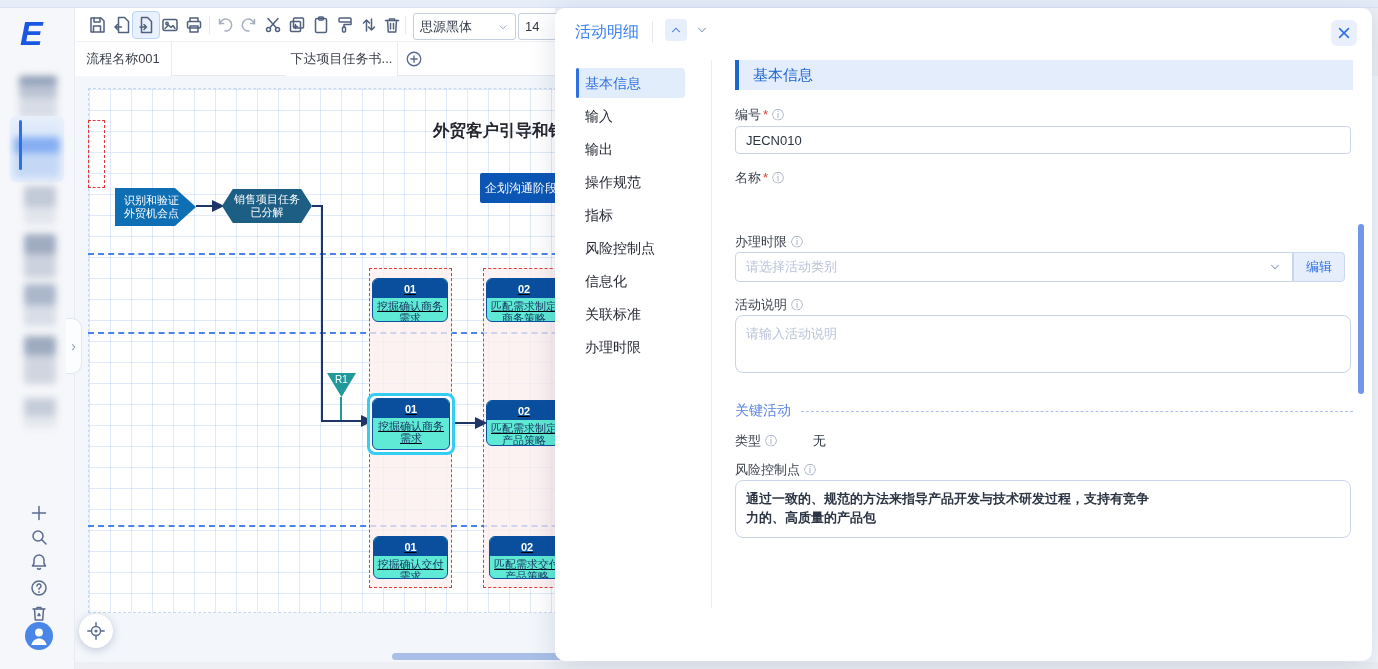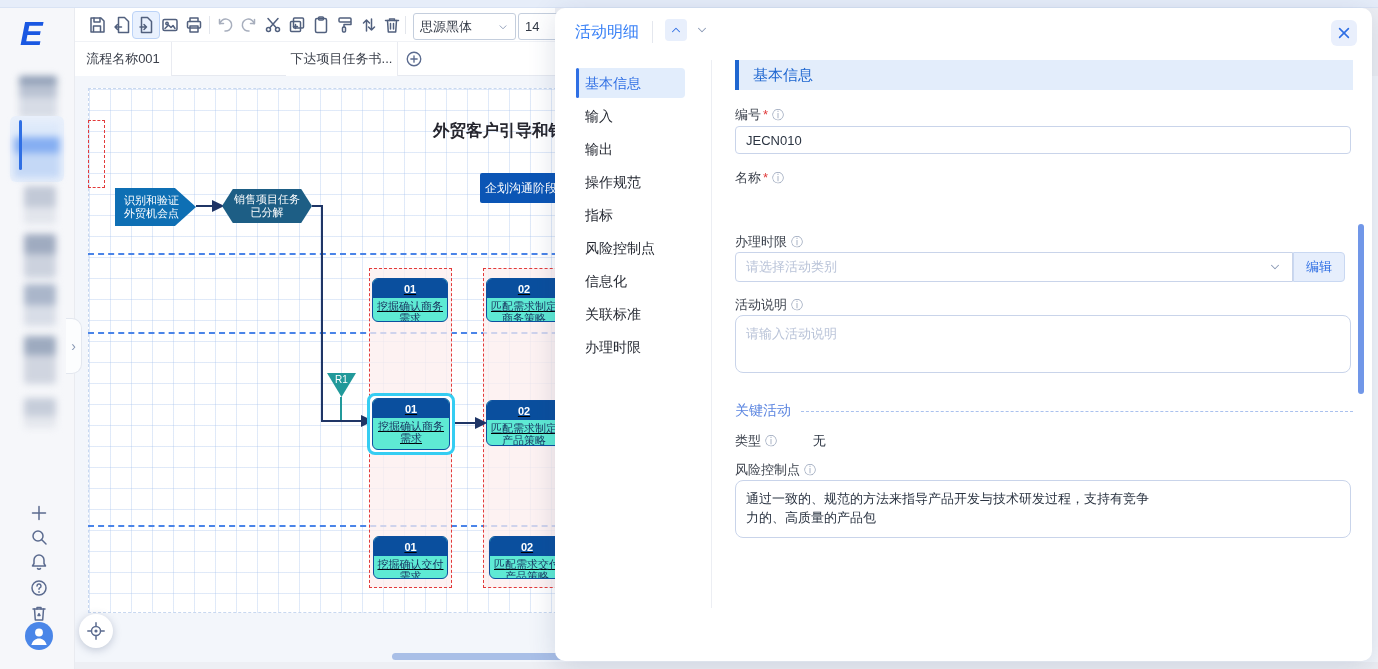--- a/index.html
+++ b/index.html
@@ -372,17 +372,17 @@
     <div id="key-dash" class="abs"></div>
 
     <div class="f-label" style="top:424px">
       <span>类型</span><span class="info">ⓘ</span>
       <span style="margin-left:32px;color:#2b3442">无</span>
     </div>
 
     <div class="f-label" style="top:453px">
       <span>风险控制点</span><span class="info">ⓘ</span>
     </div>
-    <textarea class="ta" style="top: 472px;">通过一致的、规范的方法来指导产品开发与技术研发过程，支持有竞争
+    <textarea class="ta" style="top: 472px; font-weight: bold;">通过一致的、规范的方法来指导产品开发与技术研发过程，支持有竞争
 力的、高质量的产品包</textarea>
   </div>
 
 </div>
 
 </body></html>

